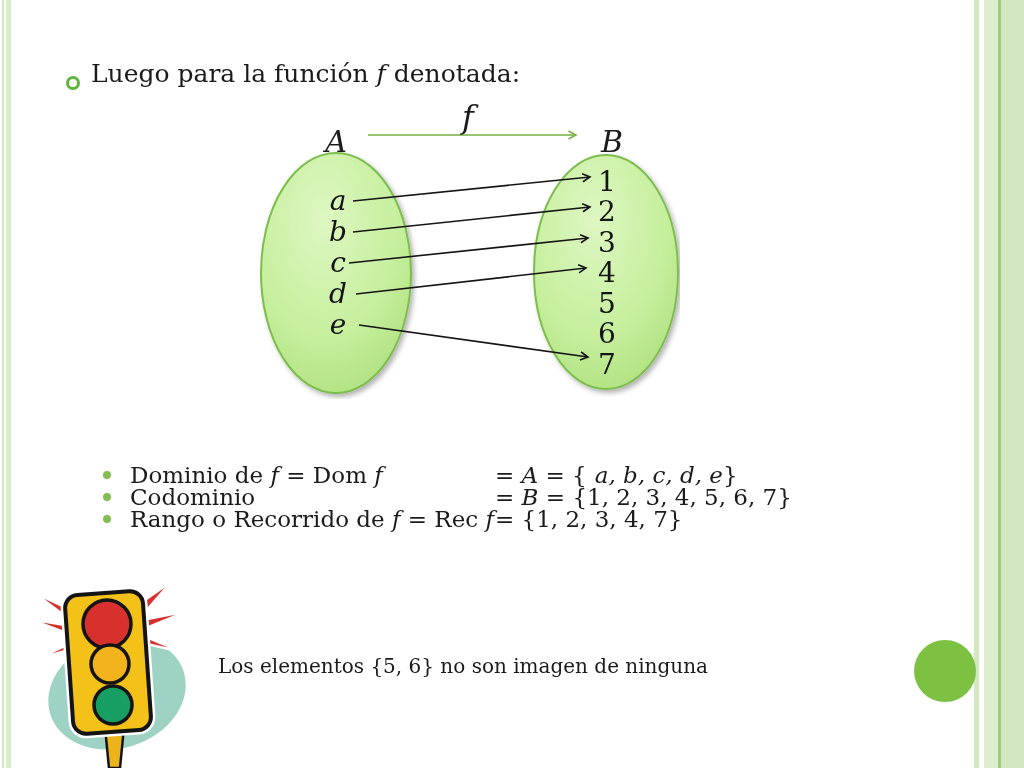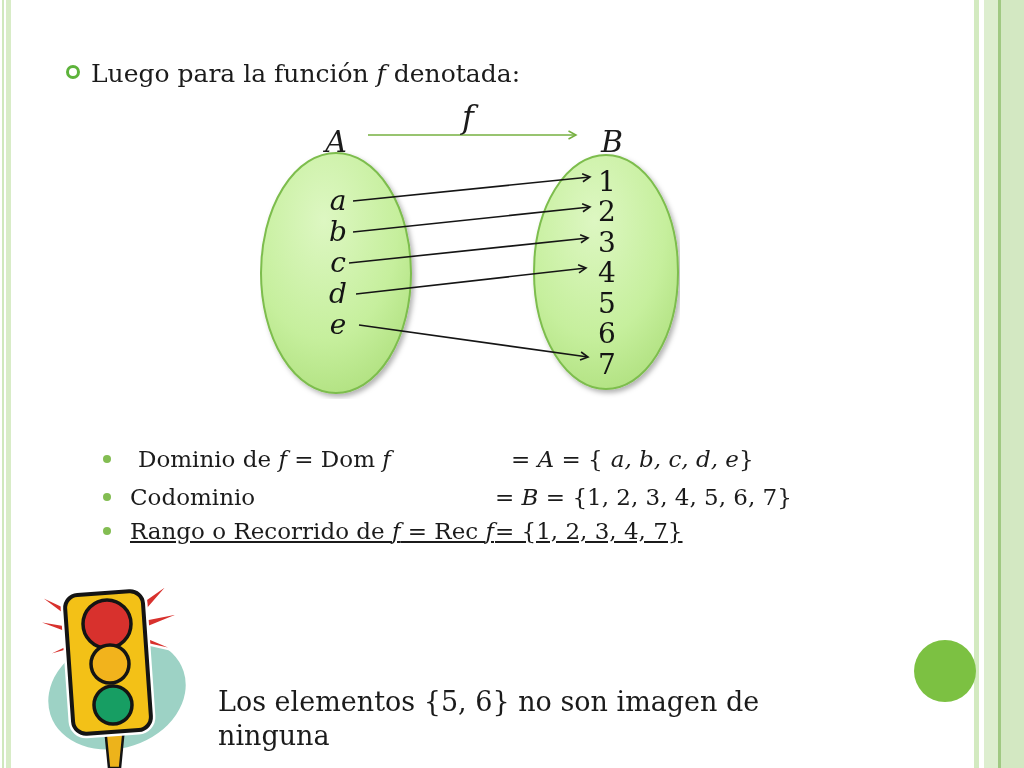--- a/index.html
+++ b/index.html
@@ -14,36 +14,36 @@
   .left-stripe-wide{left:6px;width:5px;background:#d8ecc7;}
   .right-stripe-thin{left:974px;width:5px;background:#d3eac0;}
   .right-band-light{left:984px;width:14px;background:#ddeecf;}
   .right-band-line{left:998px;width:3px;background:#a0c982;}
   .right-band-dark{left:1001px;width:23px;background:#d3e8c2;}
   .green-dot{
     position:absolute;left:914px;top:640px;width:62px;height:62px;
     border-radius:50%;background:#7cc142;
   }
   
-  .title-row{position:absolute;left:66px;top:57px;display:flex;align-items:flex-start;}
+  .title-row{position:absolute;left:66px;top:57px;display:flex;align-items:flex-end;}
   .ring-bullet{
     width:8px;height:8px;border:3.5px solid #5db33b;border-radius:50%;
     background:#fff;margin-top:8px;
   }
   .title-text{margin-left:11px;font-size:25px;line-height:33px;}
   
   .diagram{position:absolute;left:260px;top:103px;width:420px;height:296px;}
   
   .bullet-row{position:absolute;left:103px;display:flex;align-items:flex-start;font-size:23px;line-height:31px;}
-  .row-1{top:444px;gap:8px;} .row-2{top:482px;} .row-3{top:516px;text-decoration:underline;}
+  .row-1{top:460px;} .row-2{top:482px;} .row-3{top:504px;}
   .dot-bullet{width:8px;height:8px;border-radius:50%;background:#83bd52;margin-top:11px;flex:none;}
   .bullet-label{margin-left:19px;width:365px;flex:none;}
   .bullet-value{flex:none;}
   
-  .note{position:absolute;left:218px;top:649px;width:600px;font-size:27px;line-height:34px;margin-top:36px;}
+  .note{position:absolute;left:218px;top:649px;width:600px;font-size:20px;line-height:34px;}
   
   .clipart{position:absolute;left:20px;top:567px;width:185px;height:201px;}
   svg text{font-family:"DejaVu Serif", serif;}
 </style>
 </head>
 <body>
 
 <div class="vstripe left-stripe-thin"></div>
 <div class="vstripe left-stripe-wide"></div>
 <div class="vstripe right-stripe-thin"></div>

